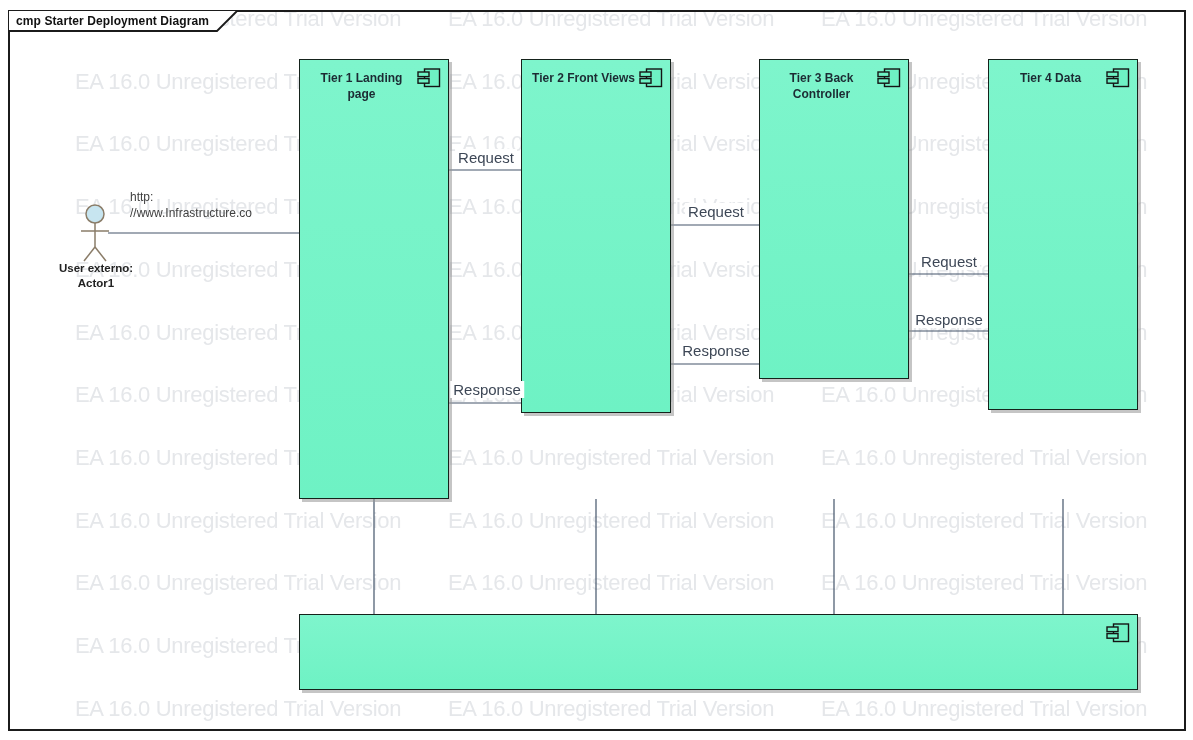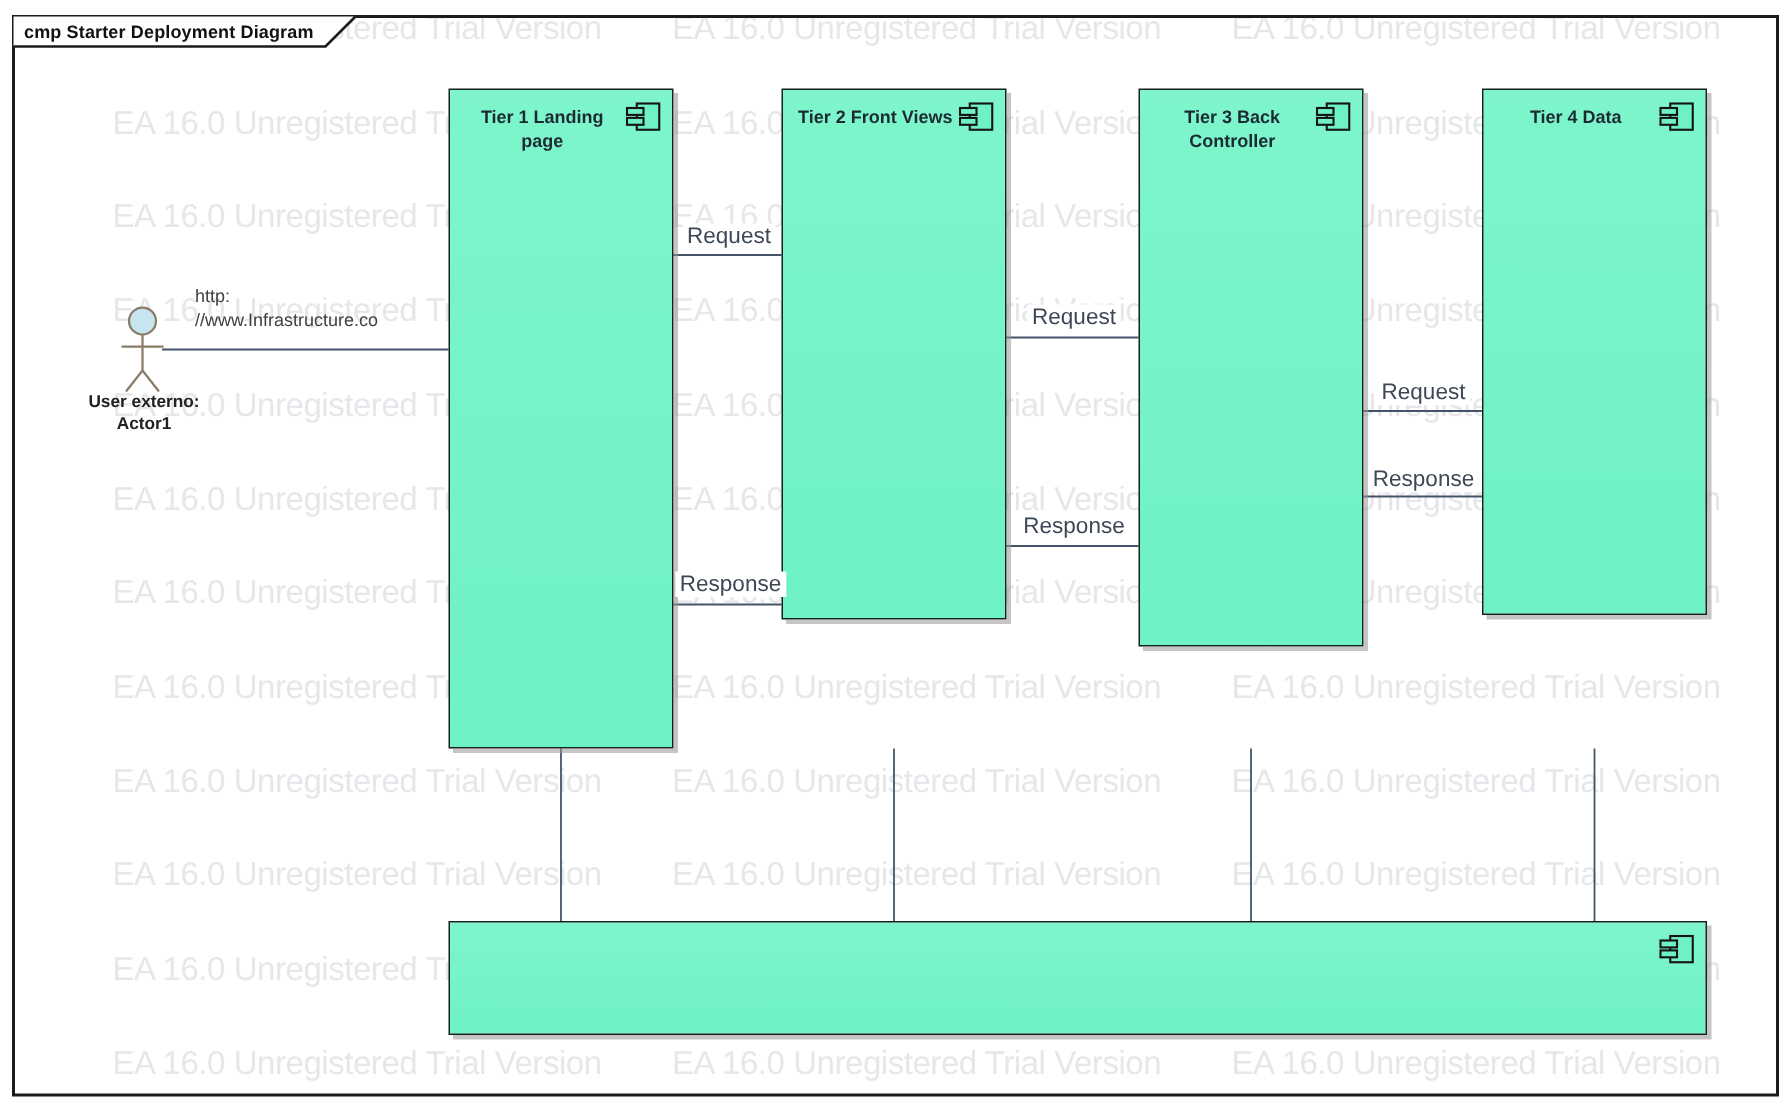--- a/index.html
+++ b/index.html
@@ -157,21 +157,21 @@
 
   <div class="component" id="cmp-tier2" style="left:521px;top:59px;width:150px;height:354px;">
     <div class="c-label">Tier 2 Front Views</div>
     <svg class="c-icon" width="24" height="20" viewBox="0 0 24 20">
       <rect x="7.5" y="1" width="15" height="17.5" fill="var(--component-fill)" stroke="#141414" stroke-width="1.4"></rect>
       <rect x="1" y="4" width="11" height="4.6" fill="var(--component-fill)" stroke="#141414" stroke-width="1.4"></rect>
       <rect x="1" y="10.6" width="11" height="4.6" fill="var(--component-fill)" stroke="#141414" stroke-width="1.4"></rect>
     </svg>
   </div>
 
-  <div class="component" id="cmp-tier3" style="left:759px;top:59px;width:150px;height:372px;">
+  <div class="component" id="cmp-tier3" style="left:759px;top:59px;width:150px;height:320px;">
     <div class="c-label">Tier 3 Back Controller</div>
     <svg class="c-icon" width="24" height="20" viewBox="0 0 24 20">
       <rect x="7.5" y="1" width="15" height="17.5" fill="var(--component-fill)" stroke="#141414" stroke-width="1.4"></rect>
       <rect x="1" y="4" width="11" height="4.6" fill="var(--component-fill)" stroke="#141414" stroke-width="1.4"></rect>
       <rect x="1" y="10.6" width="11" height="4.6" fill="var(--component-fill)" stroke="#141414" stroke-width="1.4"></rect>
     </svg>
   </div>
 
   <div class="component" id="cmp-tier4" style="left:988px;top:59px;width:150px;height:351px;">
     <div class="c-label">Tier 4 Data</div>

